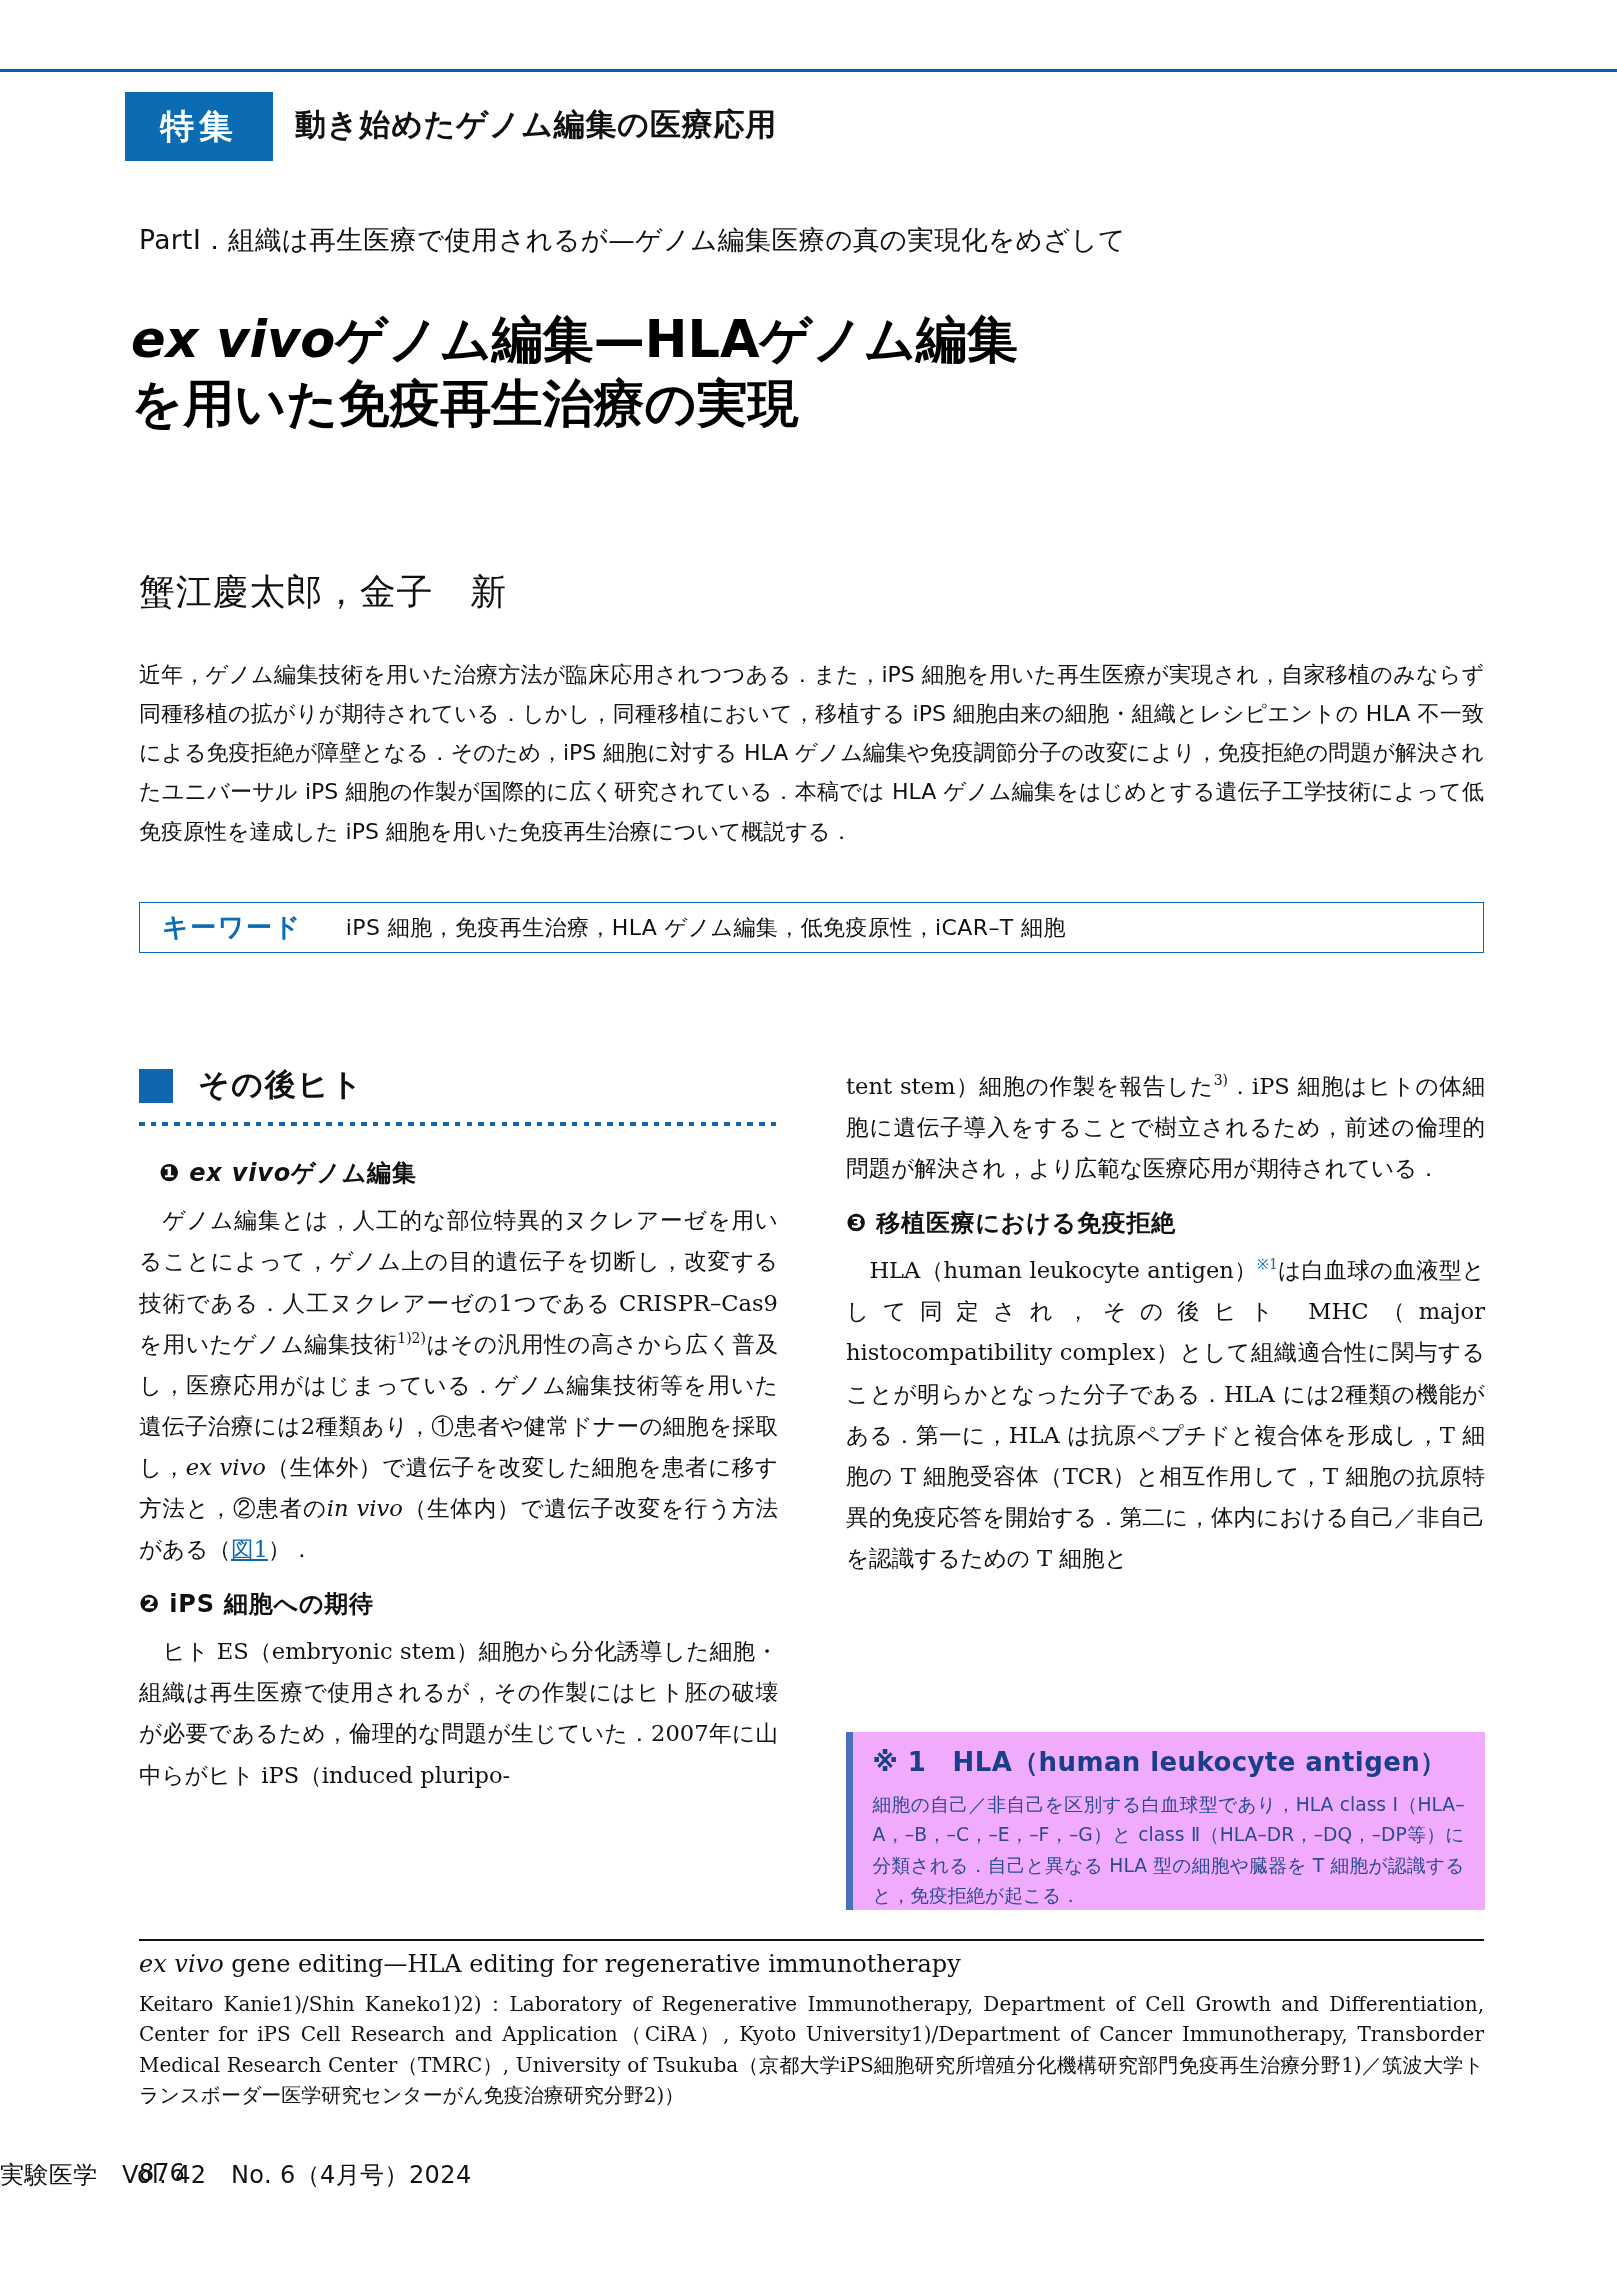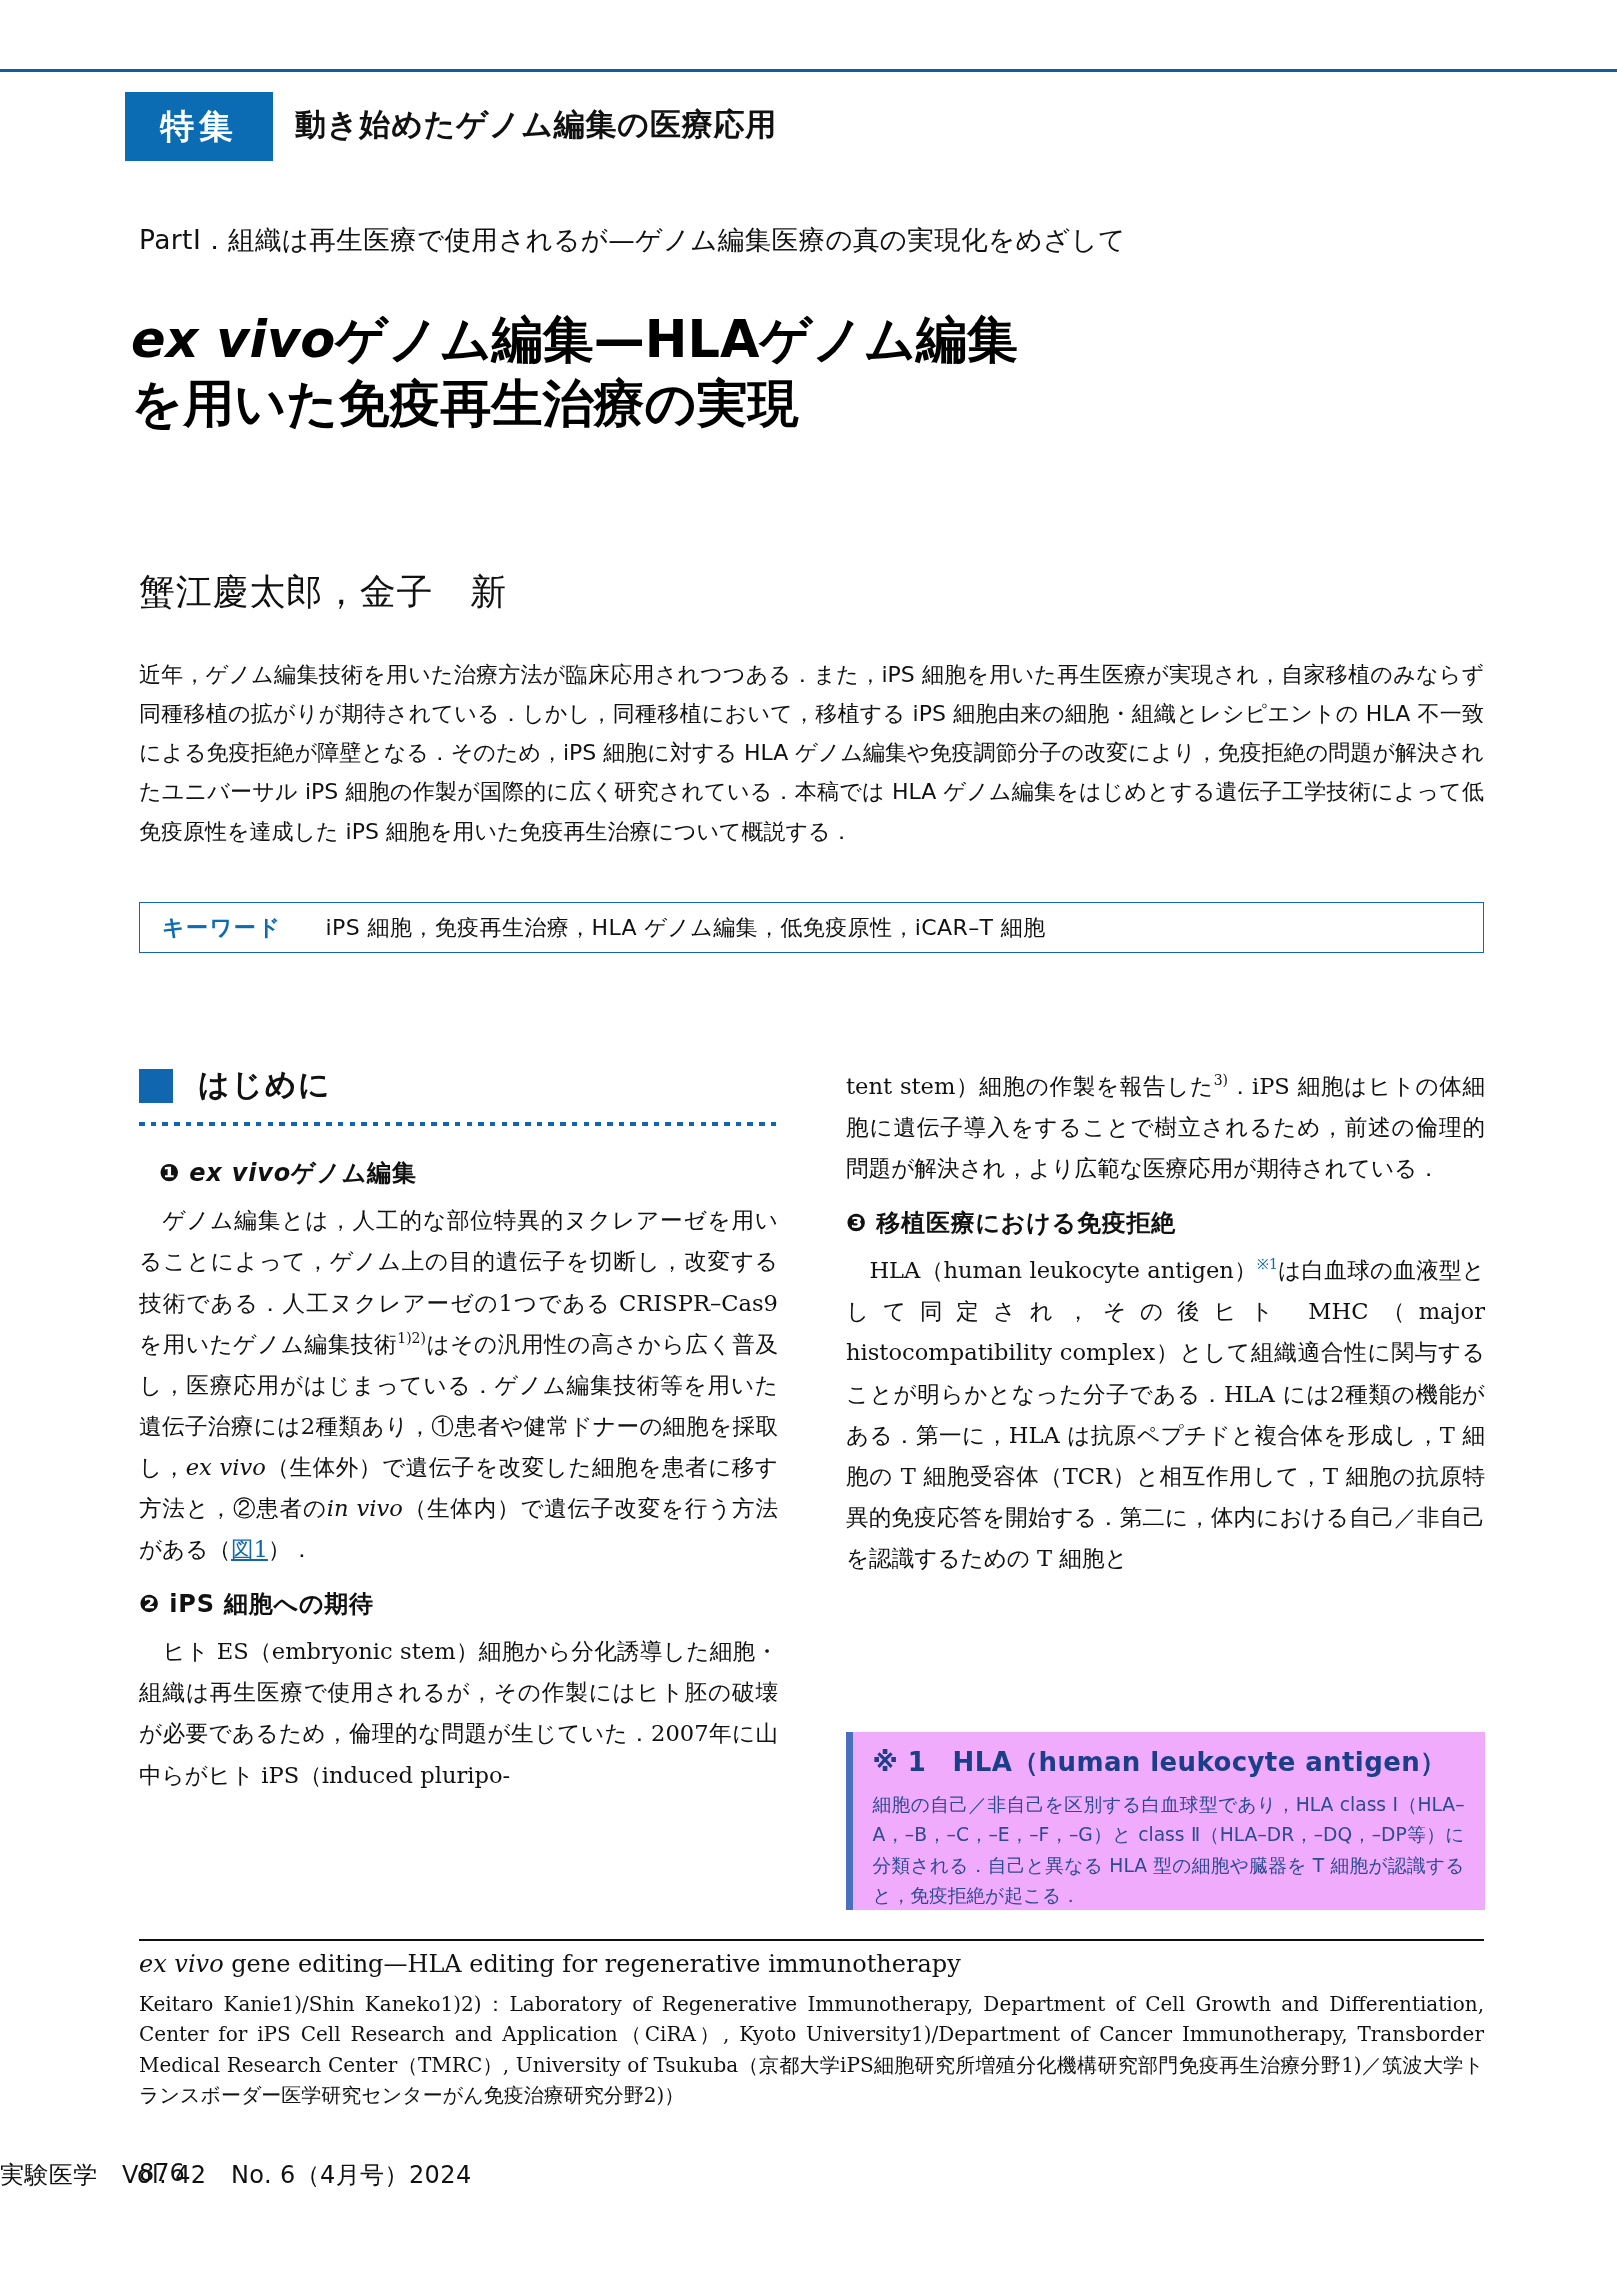--- a/index.html
+++ b/index.html
@@ -113,21 +113,21 @@
     height: 51px;
     border: 1.6px solid #1166b0;
     box-sizing: border-box;
     display: flex;
     align-items: center;
   }
   .keywords-label {
     color: #0b6bb3;
     font-family: "DejaVu Sans", sans-serif;
     font-weight: bold;
-    font-size: 22px;
+    font-size: 26px;
     margin-left: 22px;
     letter-spacing: 1.6px;
   }
   .keywords-value {
     font-family: "DejaVu Sans", sans-serif;
     font-size: 22px;
     color: #111111;
     margin-left: 44px;
     letter-spacing: 0.4px;
     text-align: center;
@@ -309,21 +309,21 @@
     <p>近年，ゲノム編集技術を用いた治療方法が臨床応用されつつある．また，iPS 細胞を用いた再生医療が実現され，自家移植のみならず同種移植の拡がりが期待されている．しかし，同種移植において，移植する iPS 細胞由来の細胞・組織とレシピエントの HLA 不一致による免疫拒絶が障壁となる．そのため，iPS 細胞に対する HLA ゲノム編集や免疫調節分子の改変により，免疫拒絶の問題が解決されたユニバーサル iPS 細胞の作製が国際的に広く研究されている．本稿では HLA ゲノム編集をはじめとする遺伝子工学技術によって低免疫原性を達成した iPS 細胞を用いた免疫再生治療について概説する．</p>
   </div>
 
   <div class="keywords-box">
     <span class="keywords-label">キーワード</span>
     <span class="keywords-value">iPS 細胞，免疫再生治療，HLA ゲノム編集，低免疫原性，iCAR–T 細胞</span>
   </div>
 
   <div class="sec-head">
     <span class="sq"></span>
-    <span class="txt">はじめに</span>
+    <span class="txt">その後ヒト</span>
     <span class="dots"></span>
   </div>
 
   <div class="col col-left">
     <div class="sub-head first">
       <span>❶</span>
       <span class="it">ex vivo</span><span>ゲノム編集</span>
     </div>
     <p class="indent"><span>ゲノム編集とは，人工的な部位特異的ヌクレアーゼを用いることによって，ゲノム上の目的遺伝子を切断し，改変する技術である．人工ヌクレアーゼの1つである CRISPR–Cas9 を用いたゲノム編集技術</span><sup>1)2)</sup><span>はその汎用性の高さから広く普及し，医療応用がはじまっている．ゲノム編集技術等を用いた遺伝子治療には2種類あり，①患者や健常ドナーの細胞を採取し，</span><span class="it">ex vivo</span><span>（生体外）で遺伝子を改変した細胞を患者に移す方法と，②患者の</span><span class="it">in vivo</span><span>（生体内）で遺伝子改変を行う方法がある（</span><span class="blue-link">図1</span><span>）．</span></p>
 

